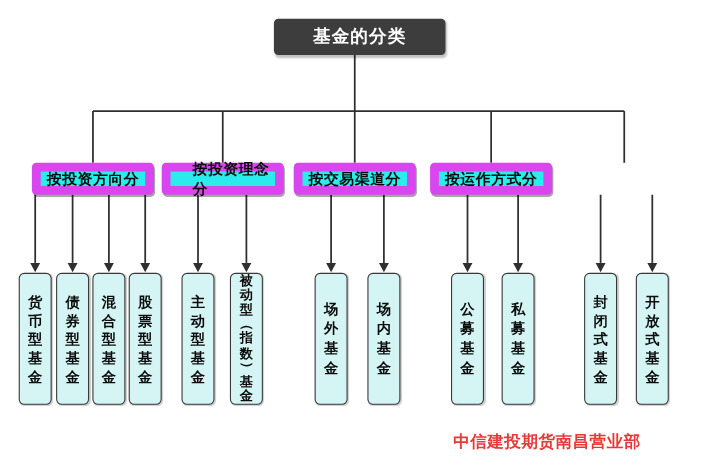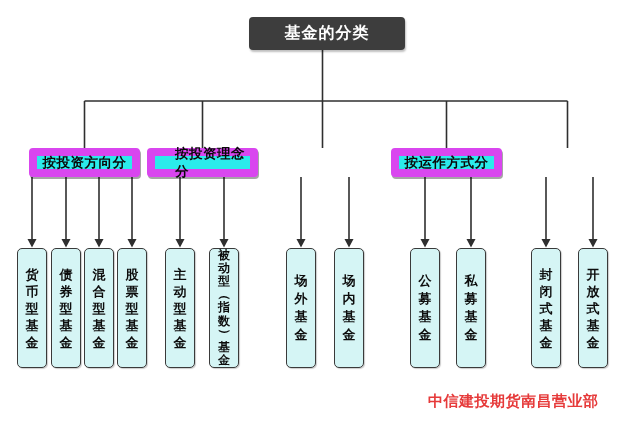--- a/index.html
+++ b/index.html
@@ -39,21 +39,21 @@
     border-radius:5px;
     box-shadow:1px 1px 1px rgba(0,0,0,.2);
     box-sizing:border-box;
     display:flex;flex-direction:column;align-items:center;justify-content:center;
     color:#0d0d0d;font-weight:bold;
   }
   .leaf-box .ch{display:block;text-align:center;}
   .leaf-box .rot{transform:rotate(90deg);}
   .footer-text{
     position:absolute;
-    left:428px;top:392px;
+    left:412px;top:392px;
     color:#e63a3a;font-size:15px;font-weight:bold;letter-spacing:.5px;
     white-space:nowrap;
   }
 </style>
 </head>
 <body>
 
 <div id="stage">
   <svg id="connectors" viewBox="0 0 640 430" xmlns="http://www.w3.org/2000/svg">
       <line x1="322.5" y1="50" x2="322.5" y2="101" stroke="#2f2f2f" stroke-width="1.6"></line>
@@ -131,20 +131,21 @@
       <span class="ch" style="line-height: 13.2px; height: 13.2px;">被</span>
       <span class="ch" style="line-height: 13.2px; height: 13.2px;">动</span>
       <span class="ch" style="line-height: 13.2px; height: 13.2px;">型</span>
       <span class="ch rot" style="line-height: 13.2px; height: 13.2px;">（</span>
       <span class="ch" style="line-height: 13.2px; height: 13.2px;">指</span>
       <span class="ch" style="line-height: 13.2px; height: 13.2px;">数</span>
       <span class="ch rot" style="line-height: 13.2px; height: 13.2px;">）</span>
       <span class="ch" style="line-height: 13.2px; height: 13.2px;">基</span>
       <span class="ch" style="line-height: 13.2px; height: 13.2px;">金</span>
     </div>
+    <div class="cat-box" style="left: 267px; top: 148px; width: 111px;">按交易渠道分</div>
     <div class="leaf-box" style="left: 286px; top: 248px; font-size: 13px;">
       <span class="ch" style="line-height: 18px; height: 18px;">场</span>
       <span class="ch" style="line-height: 18px; height: 18px;">外</span>
       <span class="ch" style="line-height: 18px; height: 18px;">基</span>
       <span class="ch" style="line-height: 18px; height: 18px;">金</span>
     </div>
     <div class="leaf-box" style="left: 334px; top: 248px; font-size: 13px;">
       <span class="ch" style="line-height: 18px; height: 18px;">场</span>
       <span class="ch" style="line-height: 18px; height: 18px;">内</span>
       <span class="ch" style="line-height: 18px; height: 18px;">基</span>

